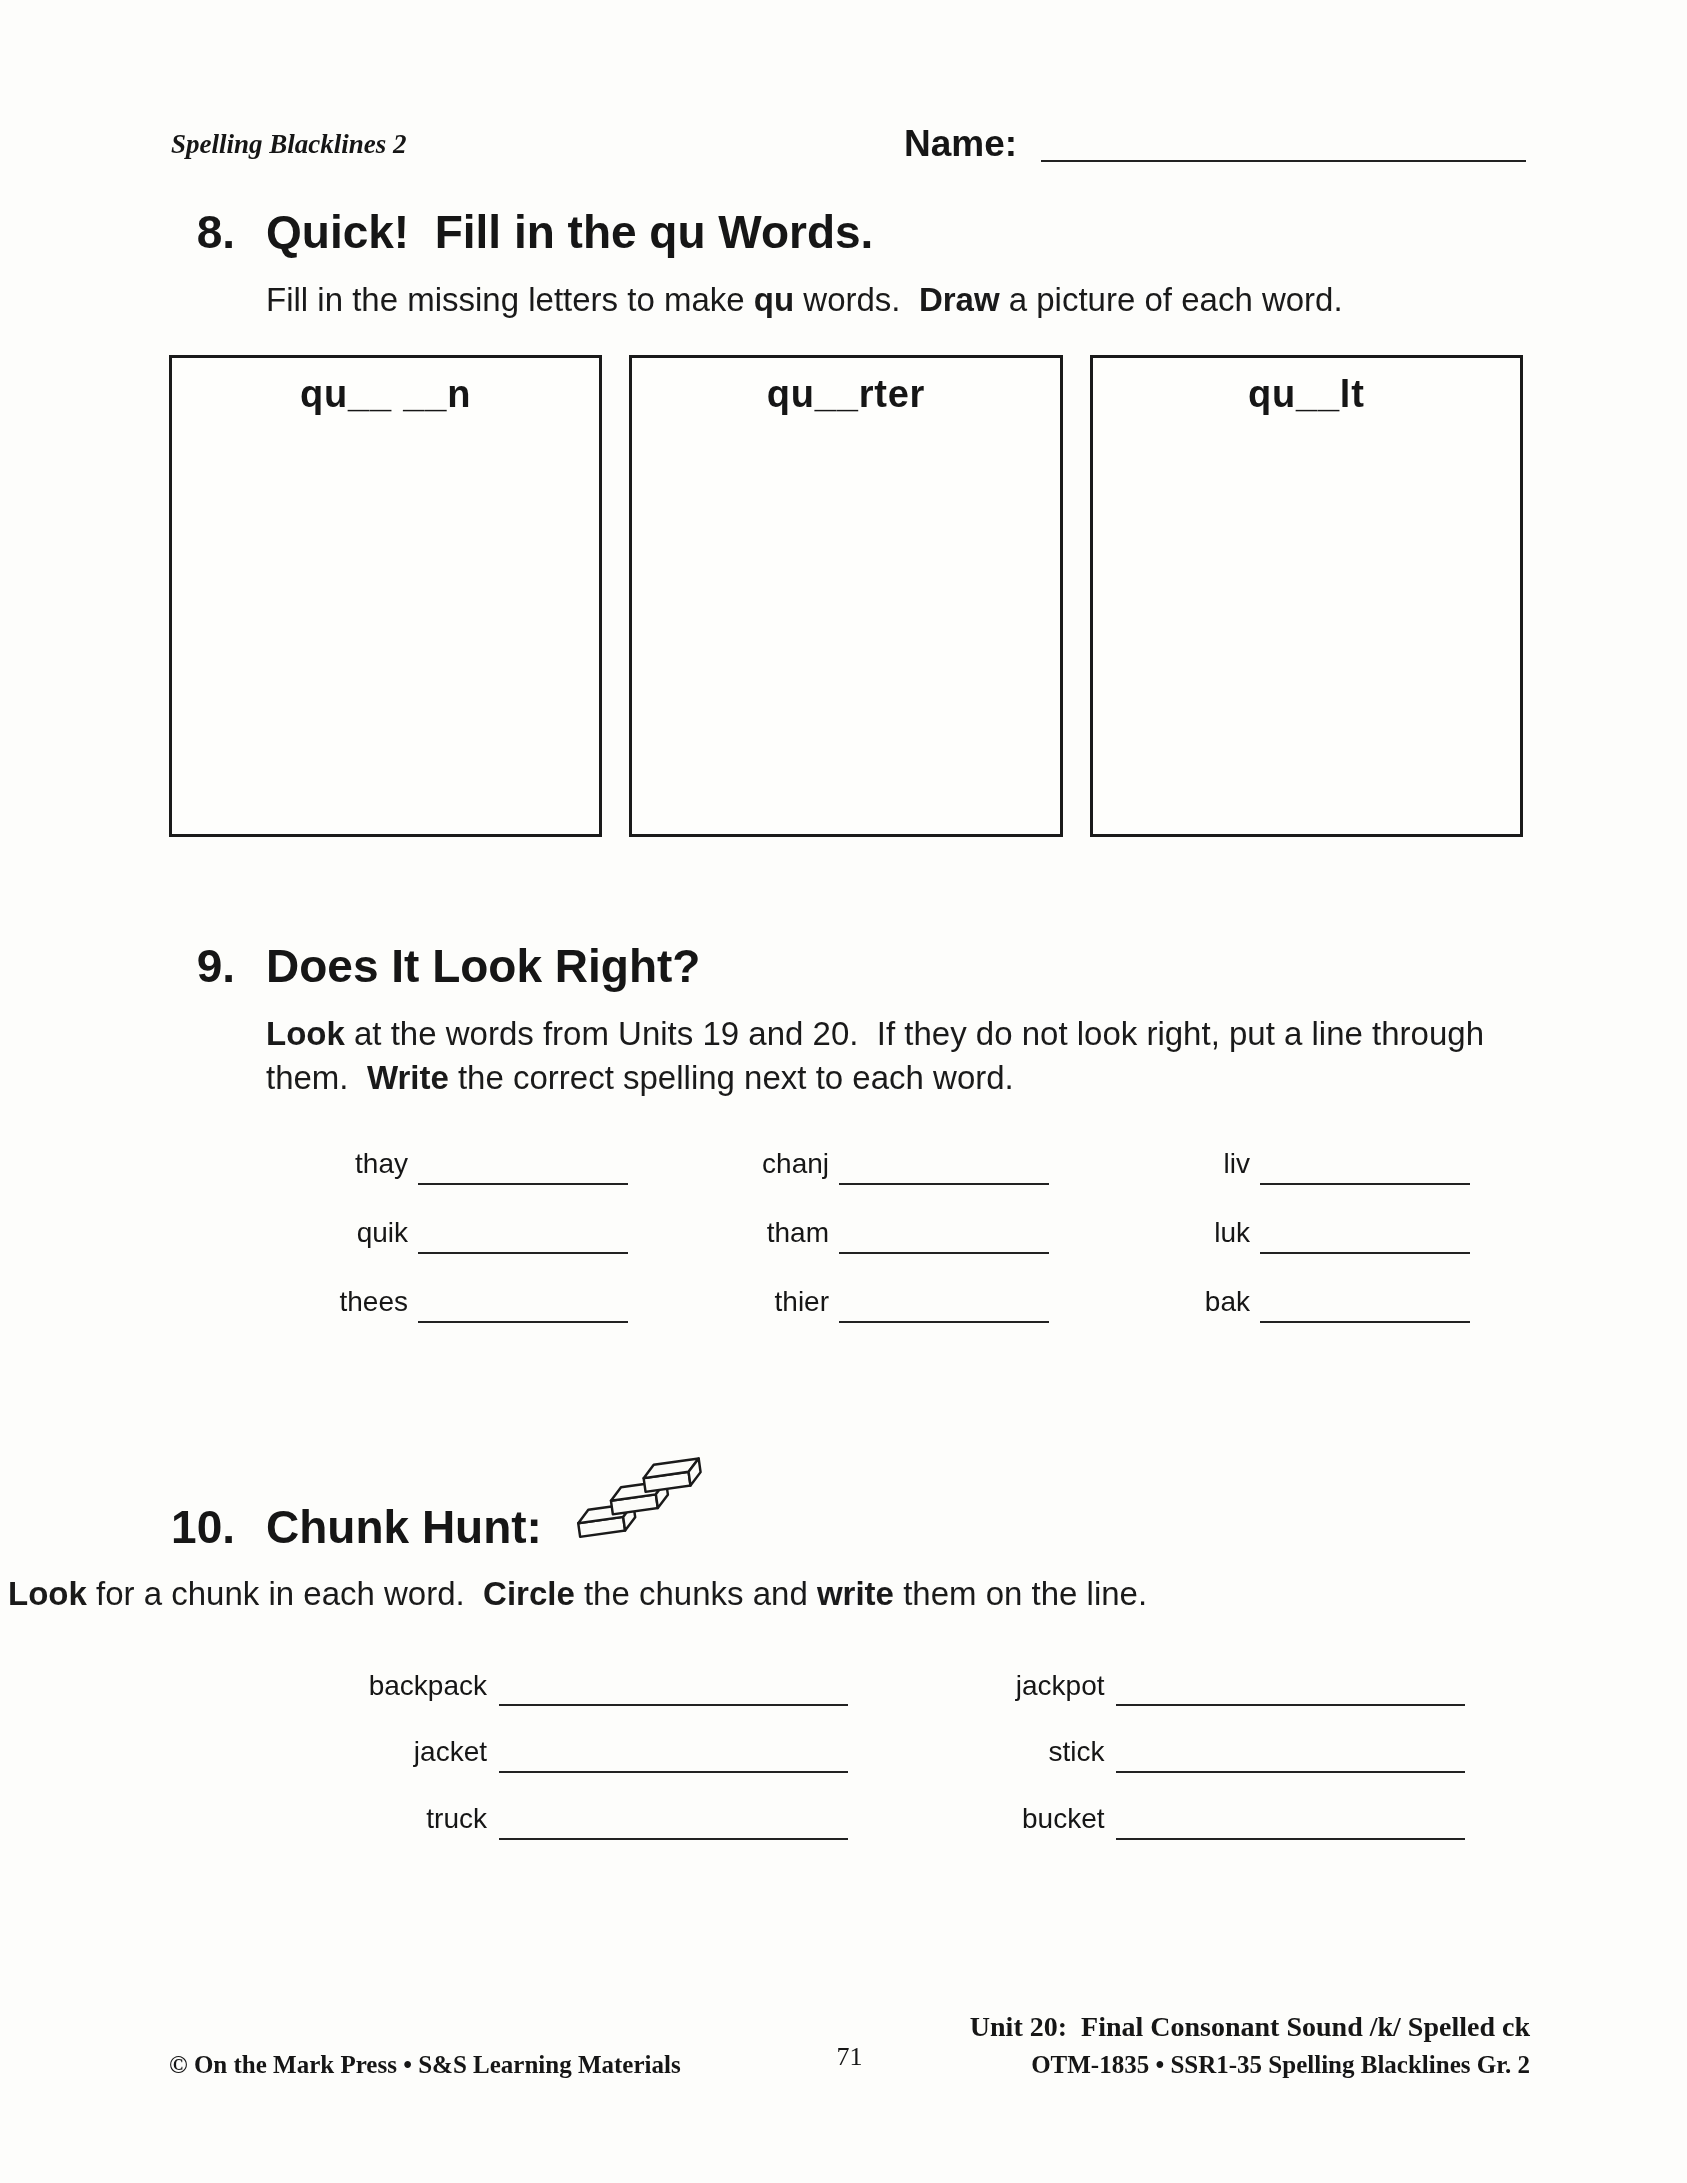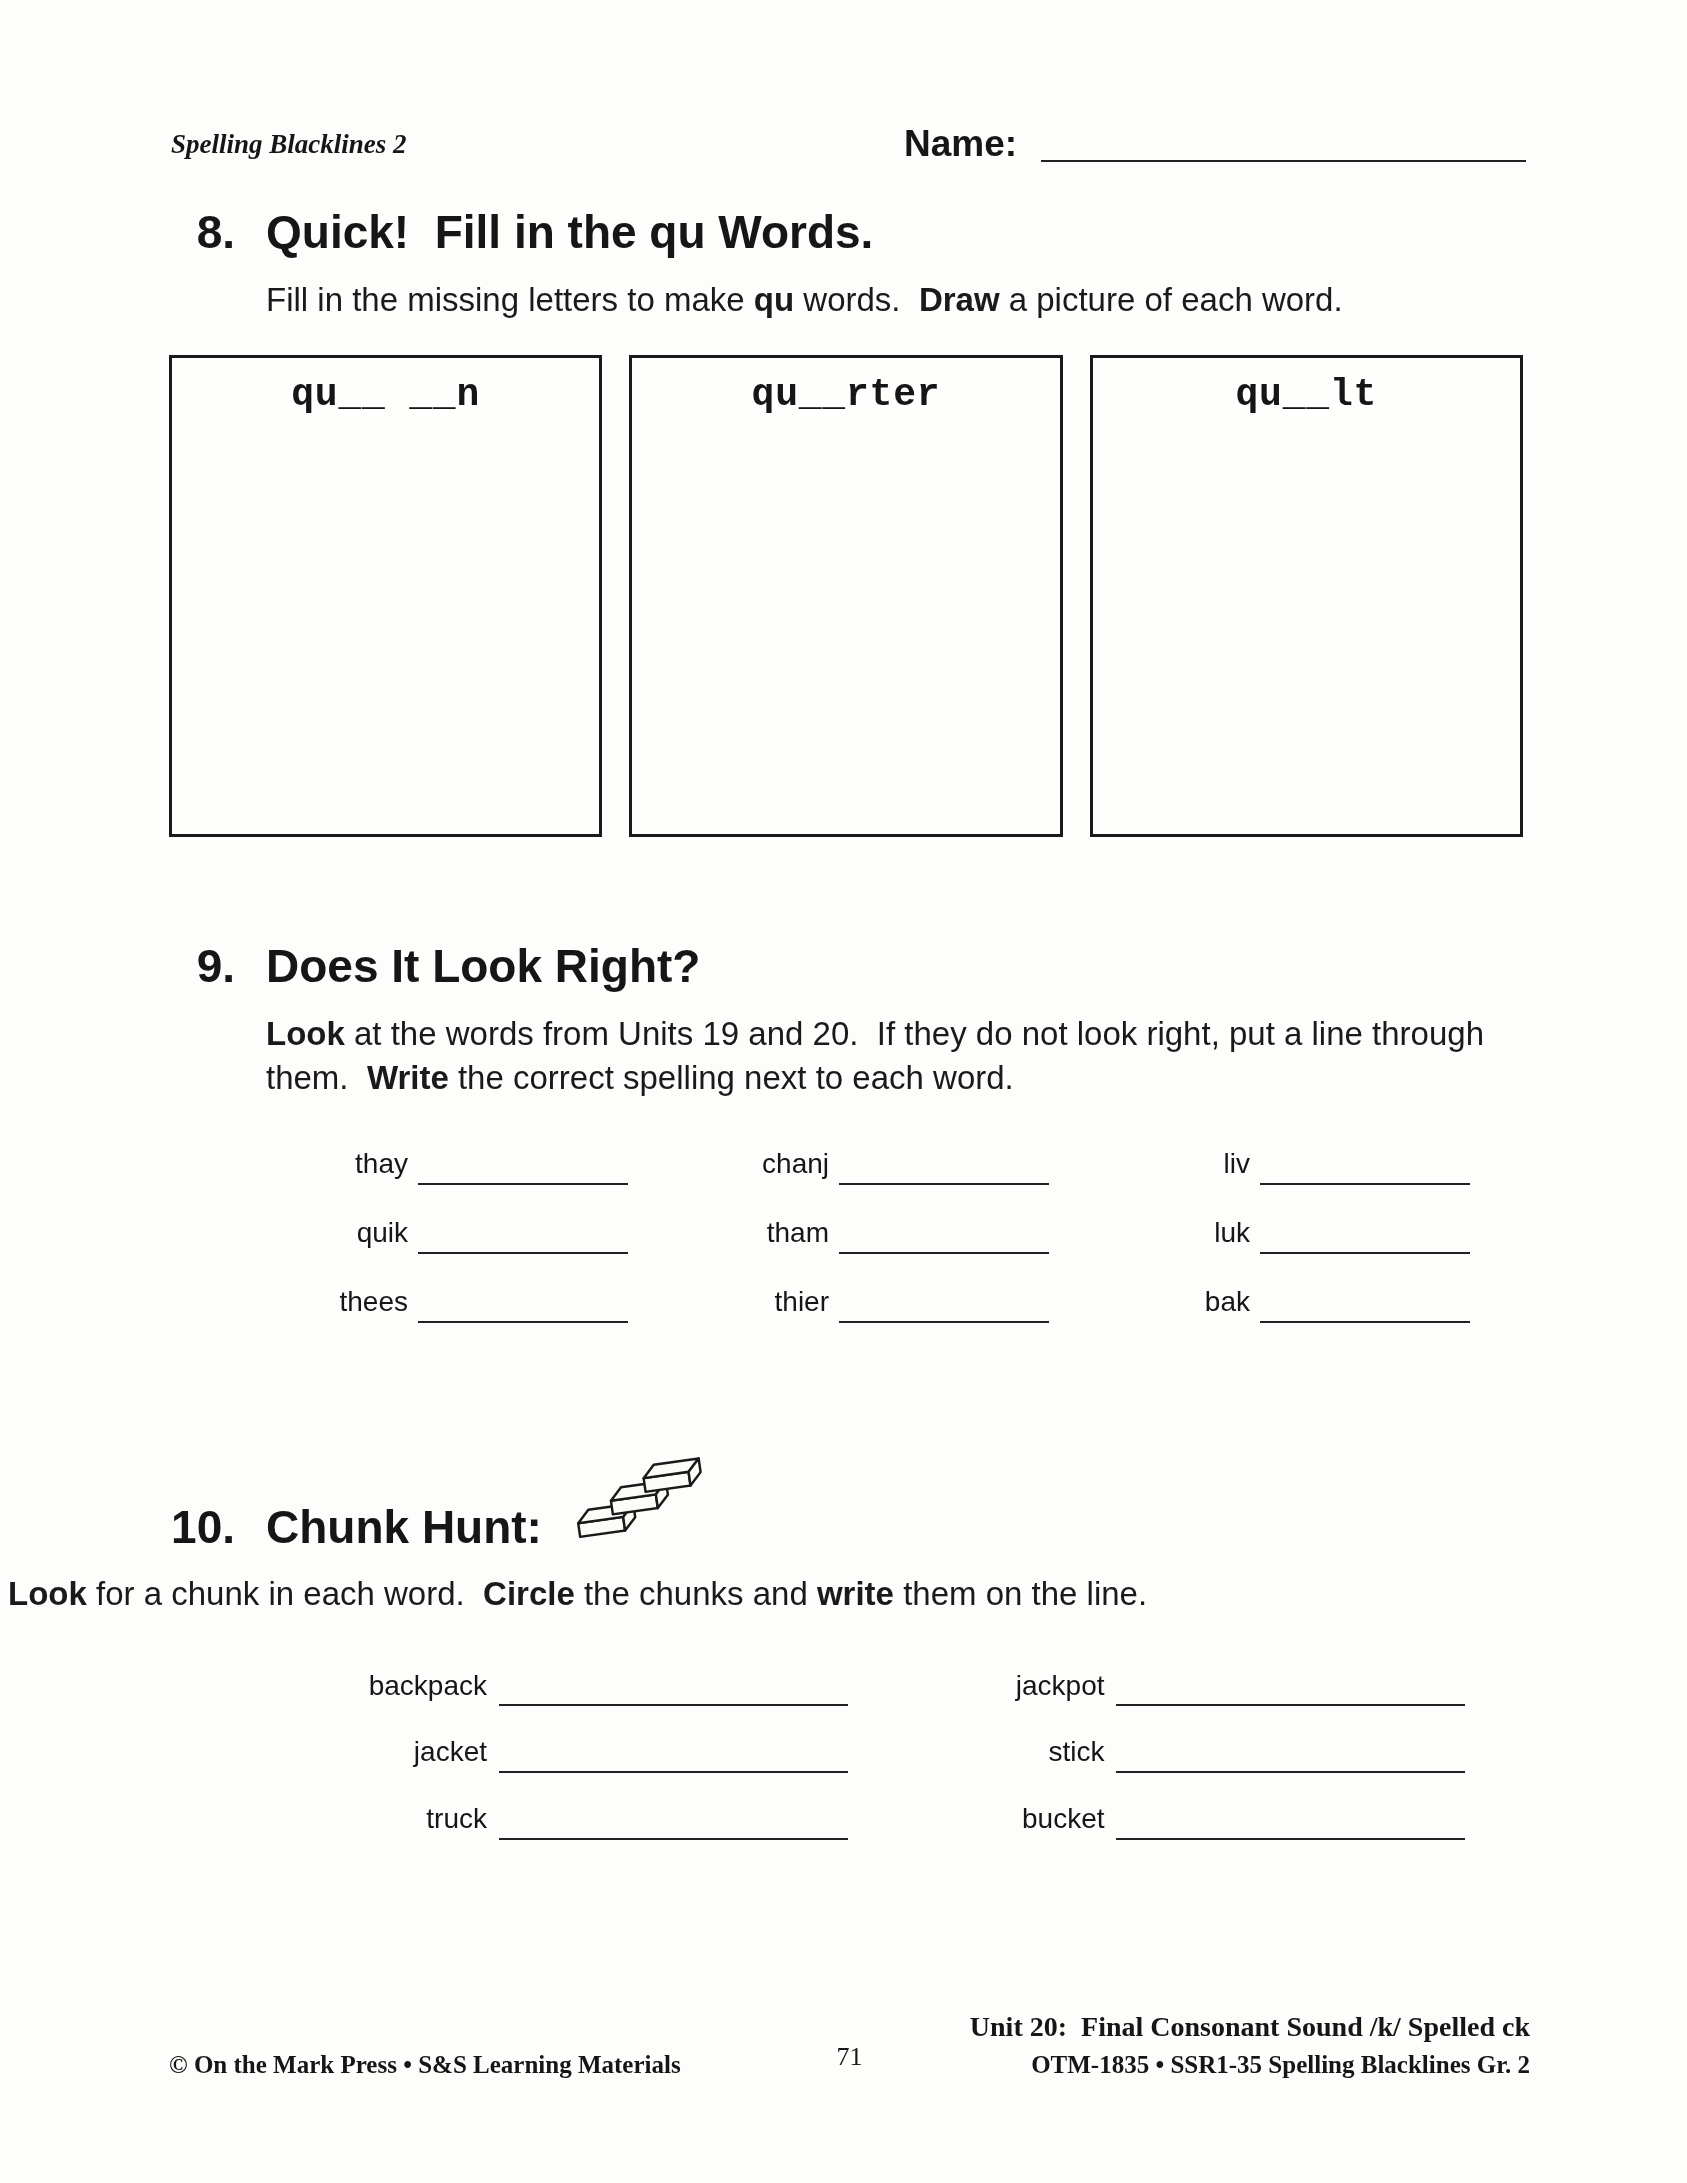--- a/index.html
+++ b/index.html
@@ -28,21 +28,21 @@
   .s10 { margin-top:138px; }
 
   
   .instr { margin:21.4px 0 0 266px; font-size:33px; line-height:1.34; white-space:pre-wrap; color:#1a1a1a; }
   .instr b { font-weight:bold; }
   .i8  { max-width:1335px; }
   .i9  { max-width:1244px; }
   .i10 { max-width:1195px;margin-left:8px; }
 
   
-  .boxes { display:flex; gap:27px; margin:33px 0 9px 169px; width:1354px;font-family:Liberation Mono, monospace; }
+  .boxes { display:flex; gap:27px; margin:33px 0 9px 169px; width:1354px; }
   .draw-box { flex:1; height:482px; border:3.3px solid #1a1a1a; background:#fefefc; padding-top:15px; text-align:center; }
   .box-label { font-size:38px; font-weight:bold; letter-spacing:0.8px; white-space:pre-wrap; }
 
   
   .grid9  { display:grid; grid-template-columns:repeat(3,1fr); column-gap:58px;  row-gap:38px; margin:49px 0 0 266px; width:1205px; }
   .grid10 { display:grid; grid-template-columns:repeat(2,1fr); column-gap:124px; row-gap:40px; margin:54px 0 0 266px; width:1199px;gap:36px; }
   .fill-item { display:flex; align-items:flex-end; }
   .fill-item .word { font-size:28px; line-height:1.1;text-align:right; }
   .grid9  .word { min-width:142px; }
   .grid10 .word { min-width:221px; }

